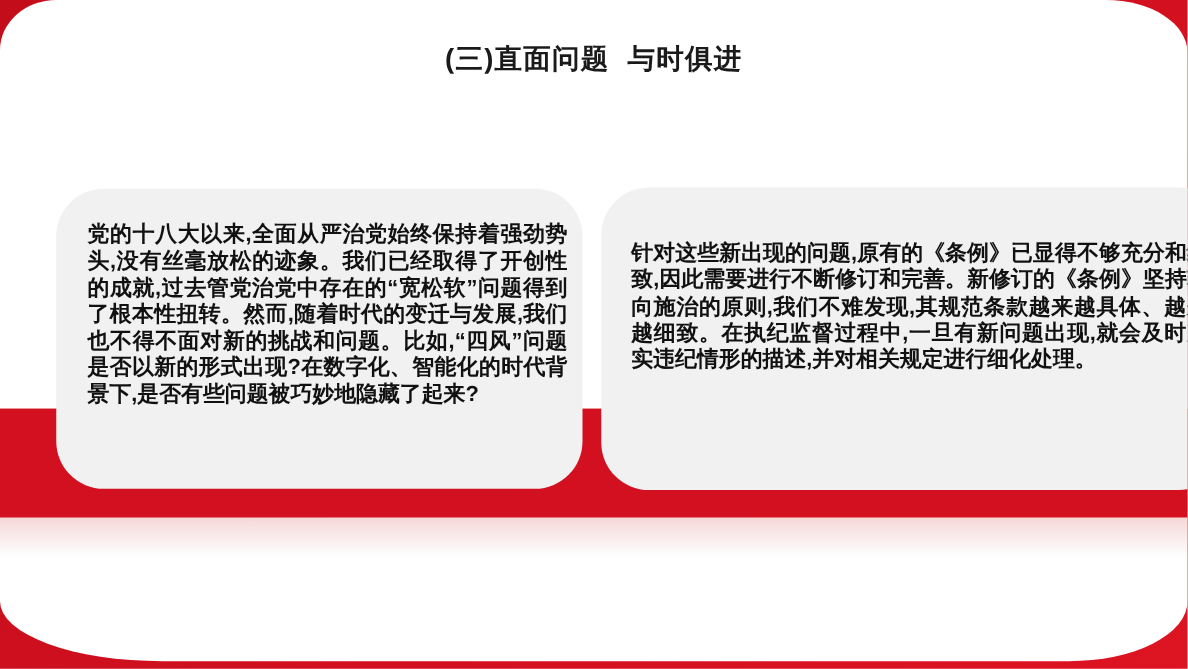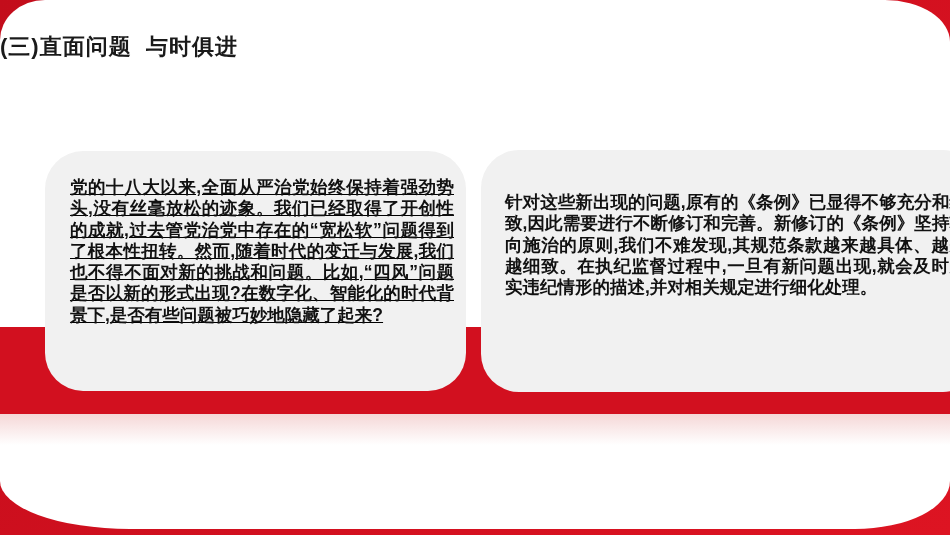--- a/index.html
+++ b/index.html
@@ -29,34 +29,34 @@
     position: absolute; left: 0; top: 414px;
     width: 950px; height: 115px;
     background: linear-gradient(180deg, #f5d7d7 0%, #ffffff 27%);
     border-bottom-left-radius: 130px 48px;
     border-bottom-right-radius: 95px 48px;
   }
 
   .title {
     position: absolute; top: 32px; left: 0;
     width: 100%; margin: 0;
-    text-align: left;
+    text-align: center;
     font-size: 22px; font-weight: 700;
     letter-spacing: 1px;
     color: var(--title-text, #1a1a1a);
     white-space: pre;
   }
 
   .card {
     position: absolute;
     background: var(--card-bg, #f1f1f1);
     border-radius: 38px;
     box-sizing: border-box;
   }
-  .card-left  { left: 45px;  top: 151px; width: 421px; height: 240px; padding: 26px 12px 4px 25px; text-decoration: underline; }
+  .card-left  { left: 45px;  top: 151px; width: 421px; height: 240px; padding: 26px 12px 4px 25px; }
   .card-right { left: 481px; top: 150px; width: 500px; height: 242px; padding: 42px 14px 0 24px; }
 
   .card-text {
     margin: 0;
     font-size: 17.5px;
     line-height: 21.3px;
     font-weight: 700;
     color: var(--body-text, #111111);
     text-align: justify;
     text-align-last: left;

